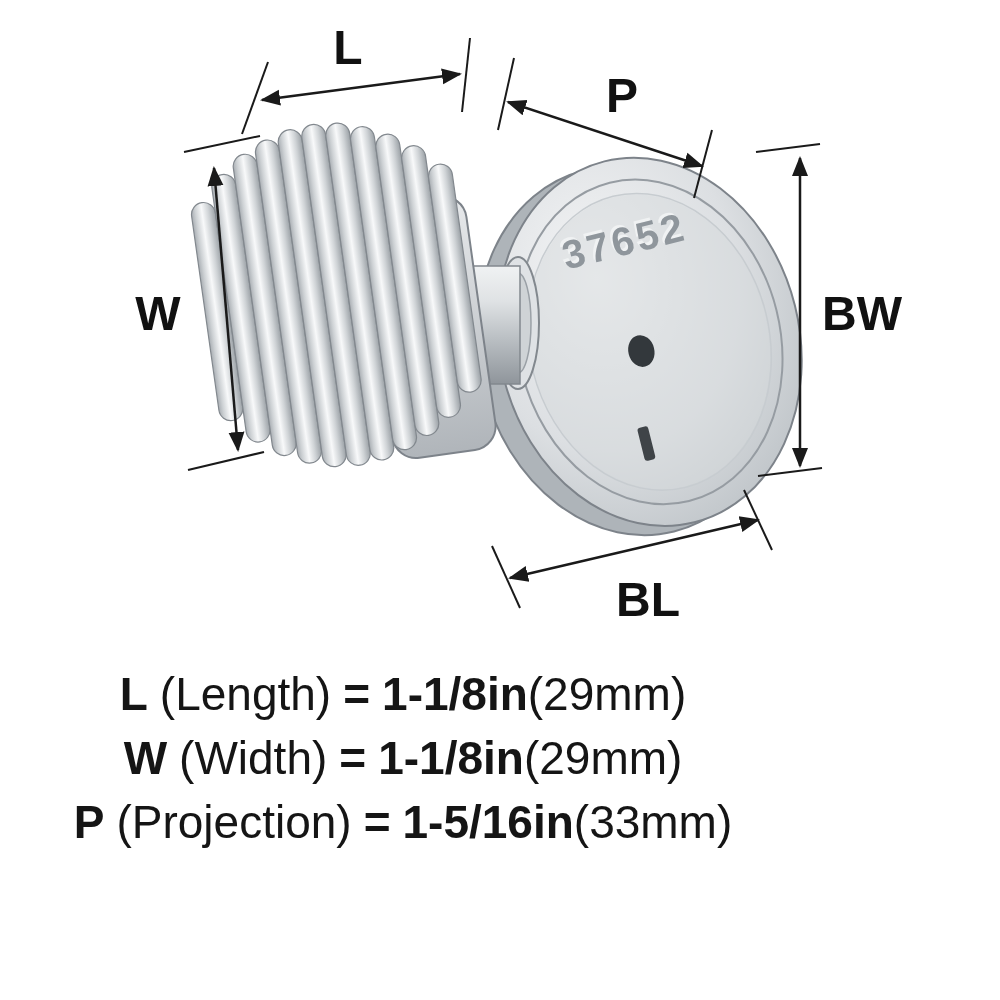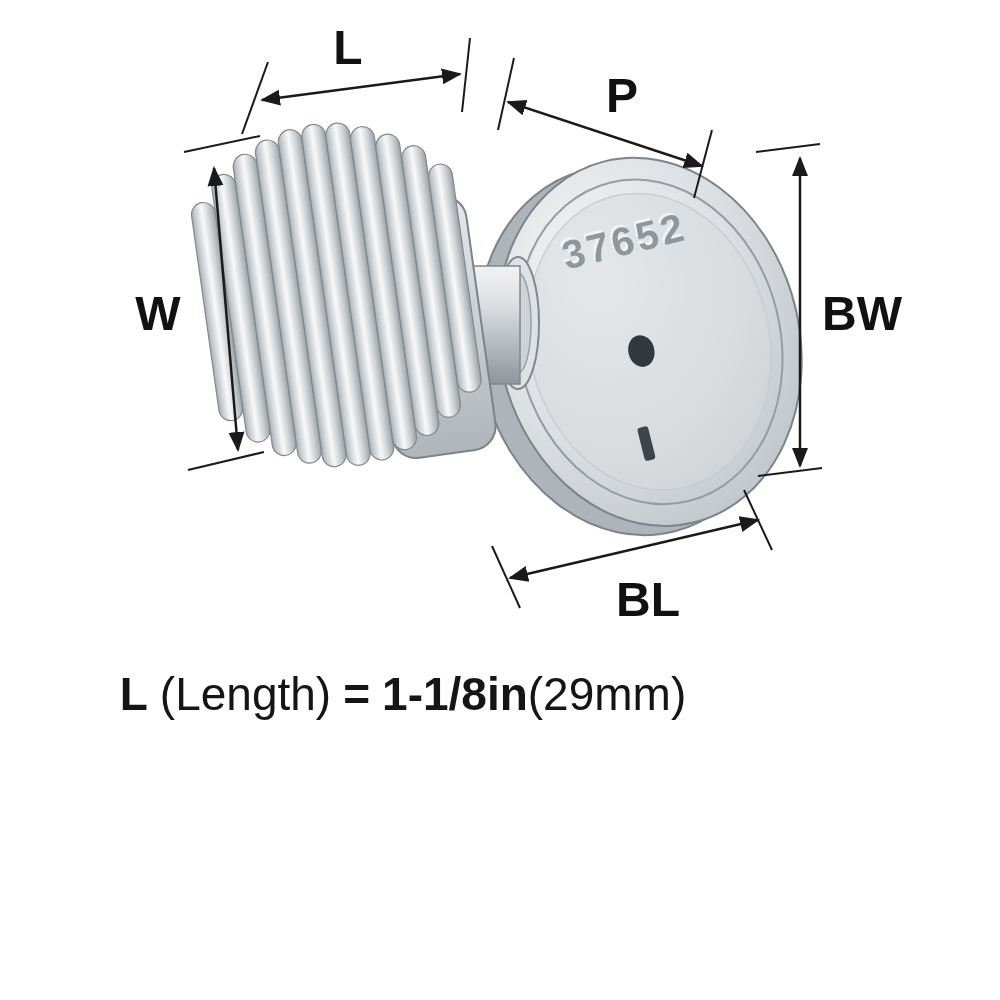--- a/index.html
+++ b/index.html
@@ -128,13 +128,19 @@
     <text x="862" y="330">BW</text>
     <text x="648" y="616">BL</text>
   </g>
 </svg>
 </div>
 
 <div class="legend">
   <div class="legend-row">
     <span class="sym">L</span><span class="name">(Length)</span><span class="eq">=</span><span class="val">1-1/8in</span><span class="metric">(29mm)</span>
   </div>
+  <div class="legend-row">
+    <span class="sym">W</span><span class="name">(Width)</span><span class="eq">=</span><span class="val">1-1/8in</span><span class="metric">(29mm)</span>
+  </div>
+  <div class="legend-row">
+    <span class="sym">P</span><span class="name">(Projection)</span><span class="eq">=</span><span class="val">1-5/16in</span><span class="metric">(33mm)</span>
+  </div>
 </div>
 
 </body></html>

